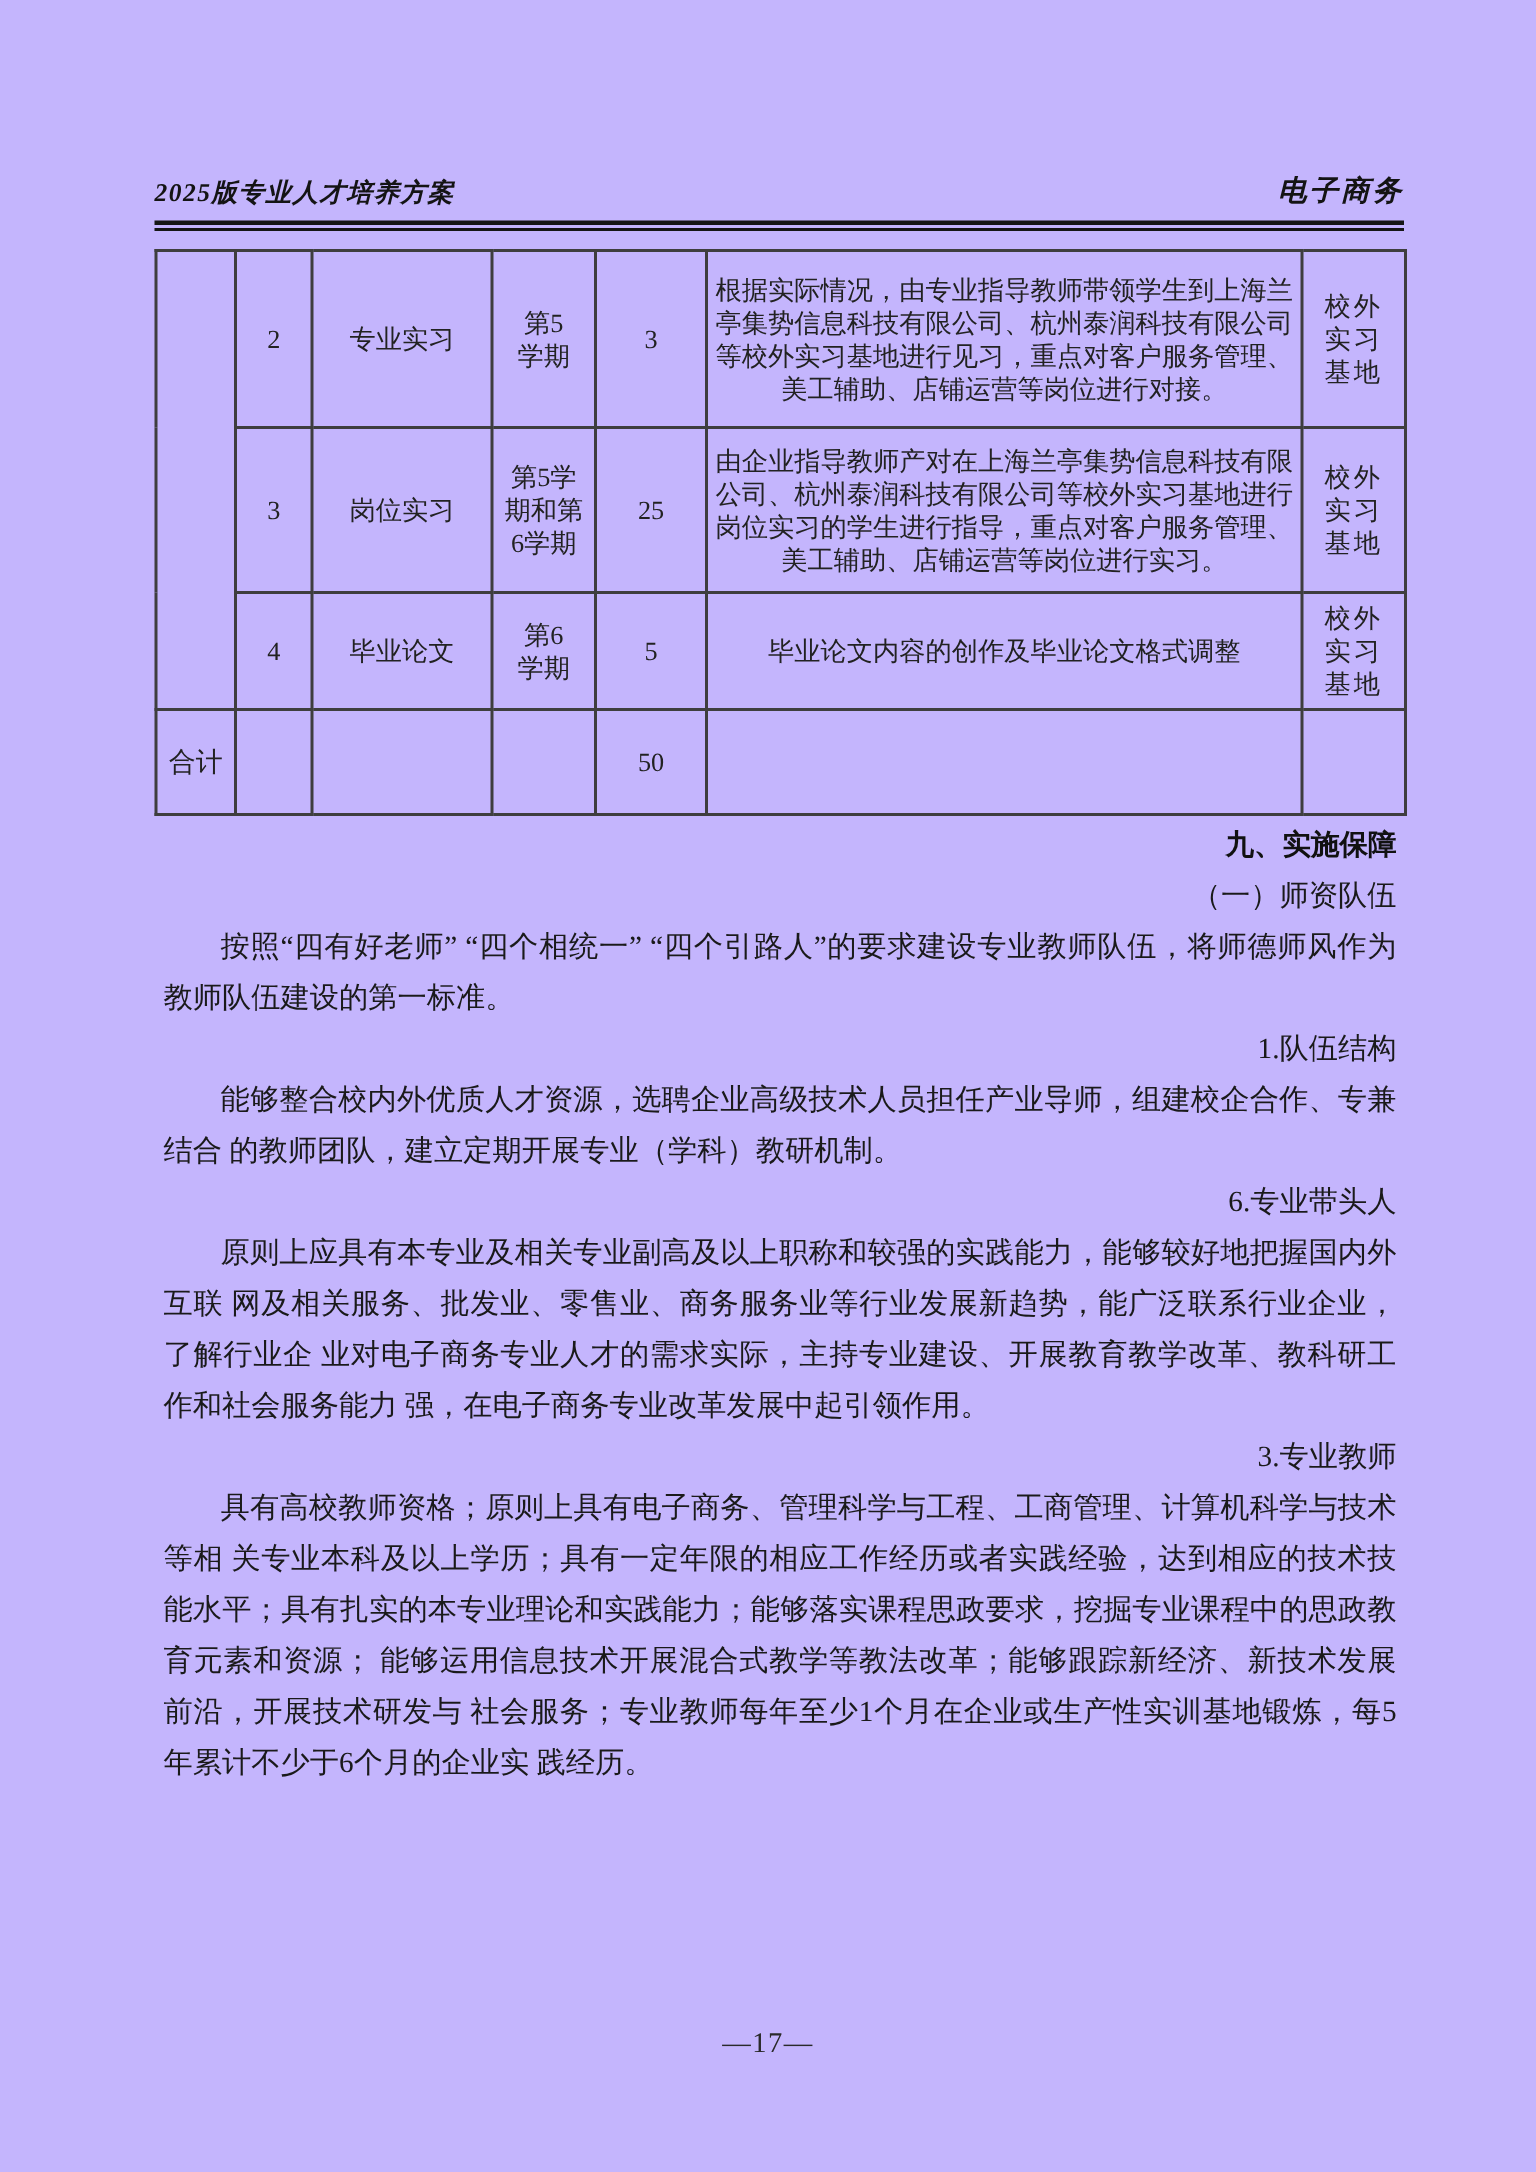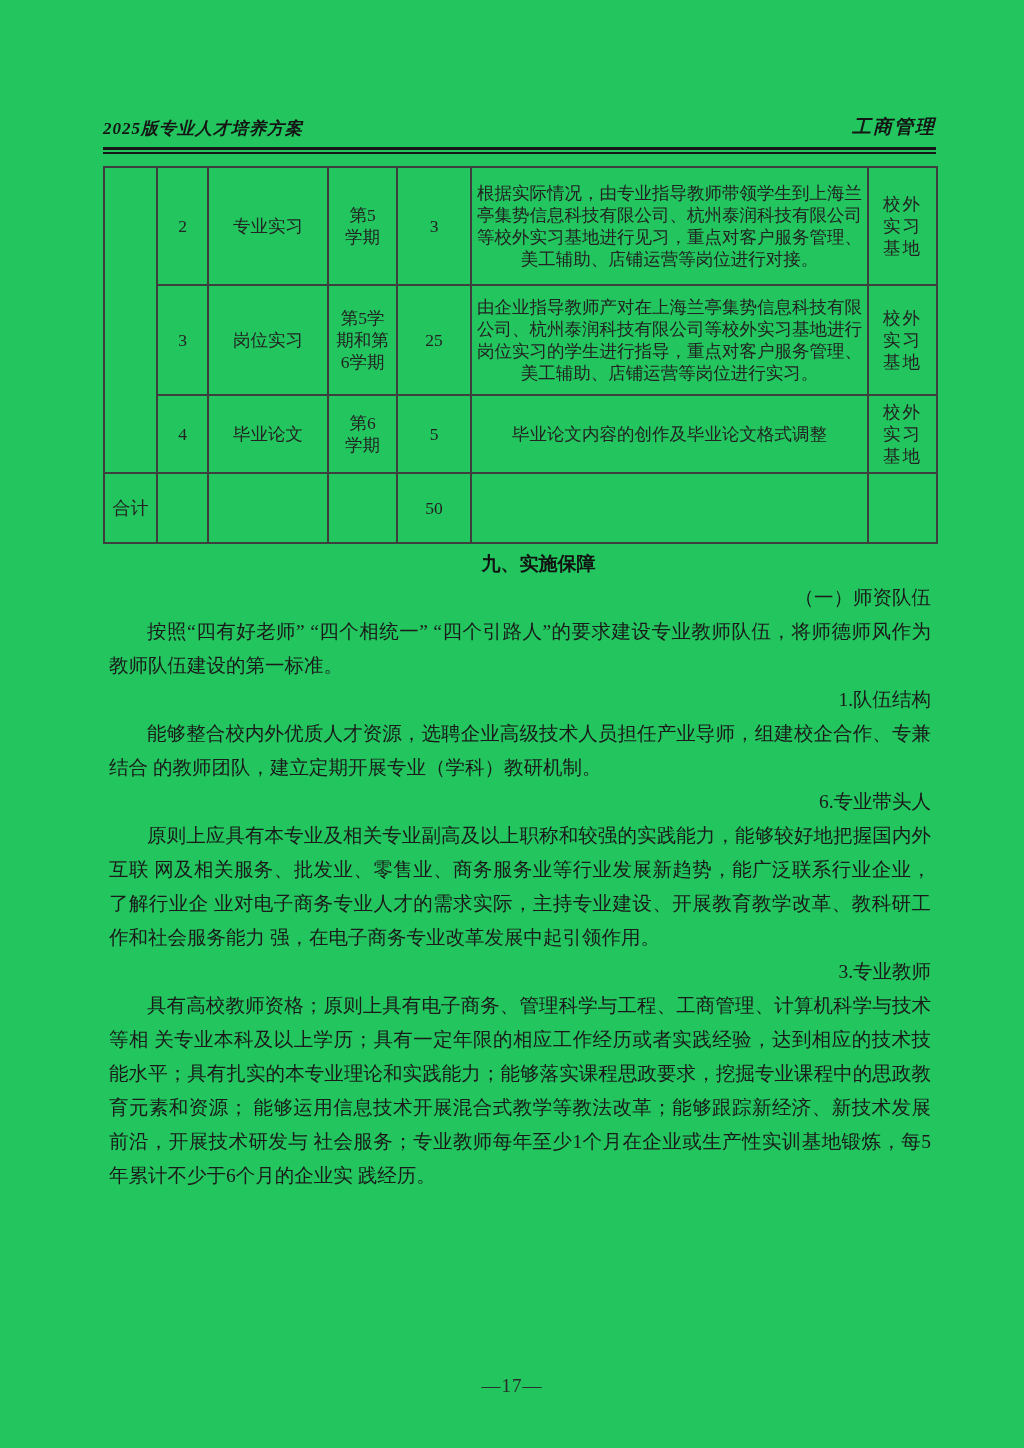--- a/index.html
+++ b/index.html
@@ -1,19 +1,19 @@
 <!DOCTYPE html>
 <html><head>
 <meta charset="utf-8">
 <style>
   html,body{margin:0;padding:0;background:#e8e8e8;}
   .page{
     position:relative;
     width:1024px;height:1448px;
-    background:#22c55e;
+    background:#c4b5fd;
     font-family:"Liberation Serif", serif;
     color:#1c1c1c;
     overflow:hidden;
   }
   
   .header{
     position:absolute;top:114px;left:103px;width:833px;
     display:flex;justify-content:space-between;align-items:flex-end;
   }
   .header-left{
@@ -58,40 +58,40 @@
   
   .body-text{
     position:absolute;top:547px;left:109px;width:822px;
     font-size:19.5px;line-height:34px;
     text-align:justify;color:#1a1a1a;
   }
   .body-text p{margin:0;}
   .h-bold{
     font-family:"Liberation Sans", sans-serif;
     font-weight:bold;color:#111;
-    padding-left:37px;text-align:center;font-size:19px;
+    padding-left:37px;text-align:right;font-size:19px;
   }
   .sub-h{padding-left:37px;text-align:right;}
   .num-h{padding-left:37px;text-align:right;}
   .para{text-indent:38px;}
 
   
   .footer{
     position:absolute;top:1352px;left:0;width:1024px;
-    text-align:center;font-size:19px;color:#2a2a2a;letter-spacing:1px;margin-top:23px;
+    text-align:center;font-size:19px;color:#2a2a2a;letter-spacing:1px;
   }
 </style>
 </head>
 <body>
 
 <div class="page">
 
   <div class="header">
     <span class="header-left">2025版专业人才培养方案</span>
-    <span class="header-right">工商管理</span>
+    <span class="header-right">电子商务</span>
   </div>
   <div class="double-rule">
     <div class="rule-top"></div>
     <div class="rule-gap"></div>
     <div class="rule-bottom"></div>
   </div>
 
   <table class="practice">
     <colgroup>
       <col style="width:53px">

